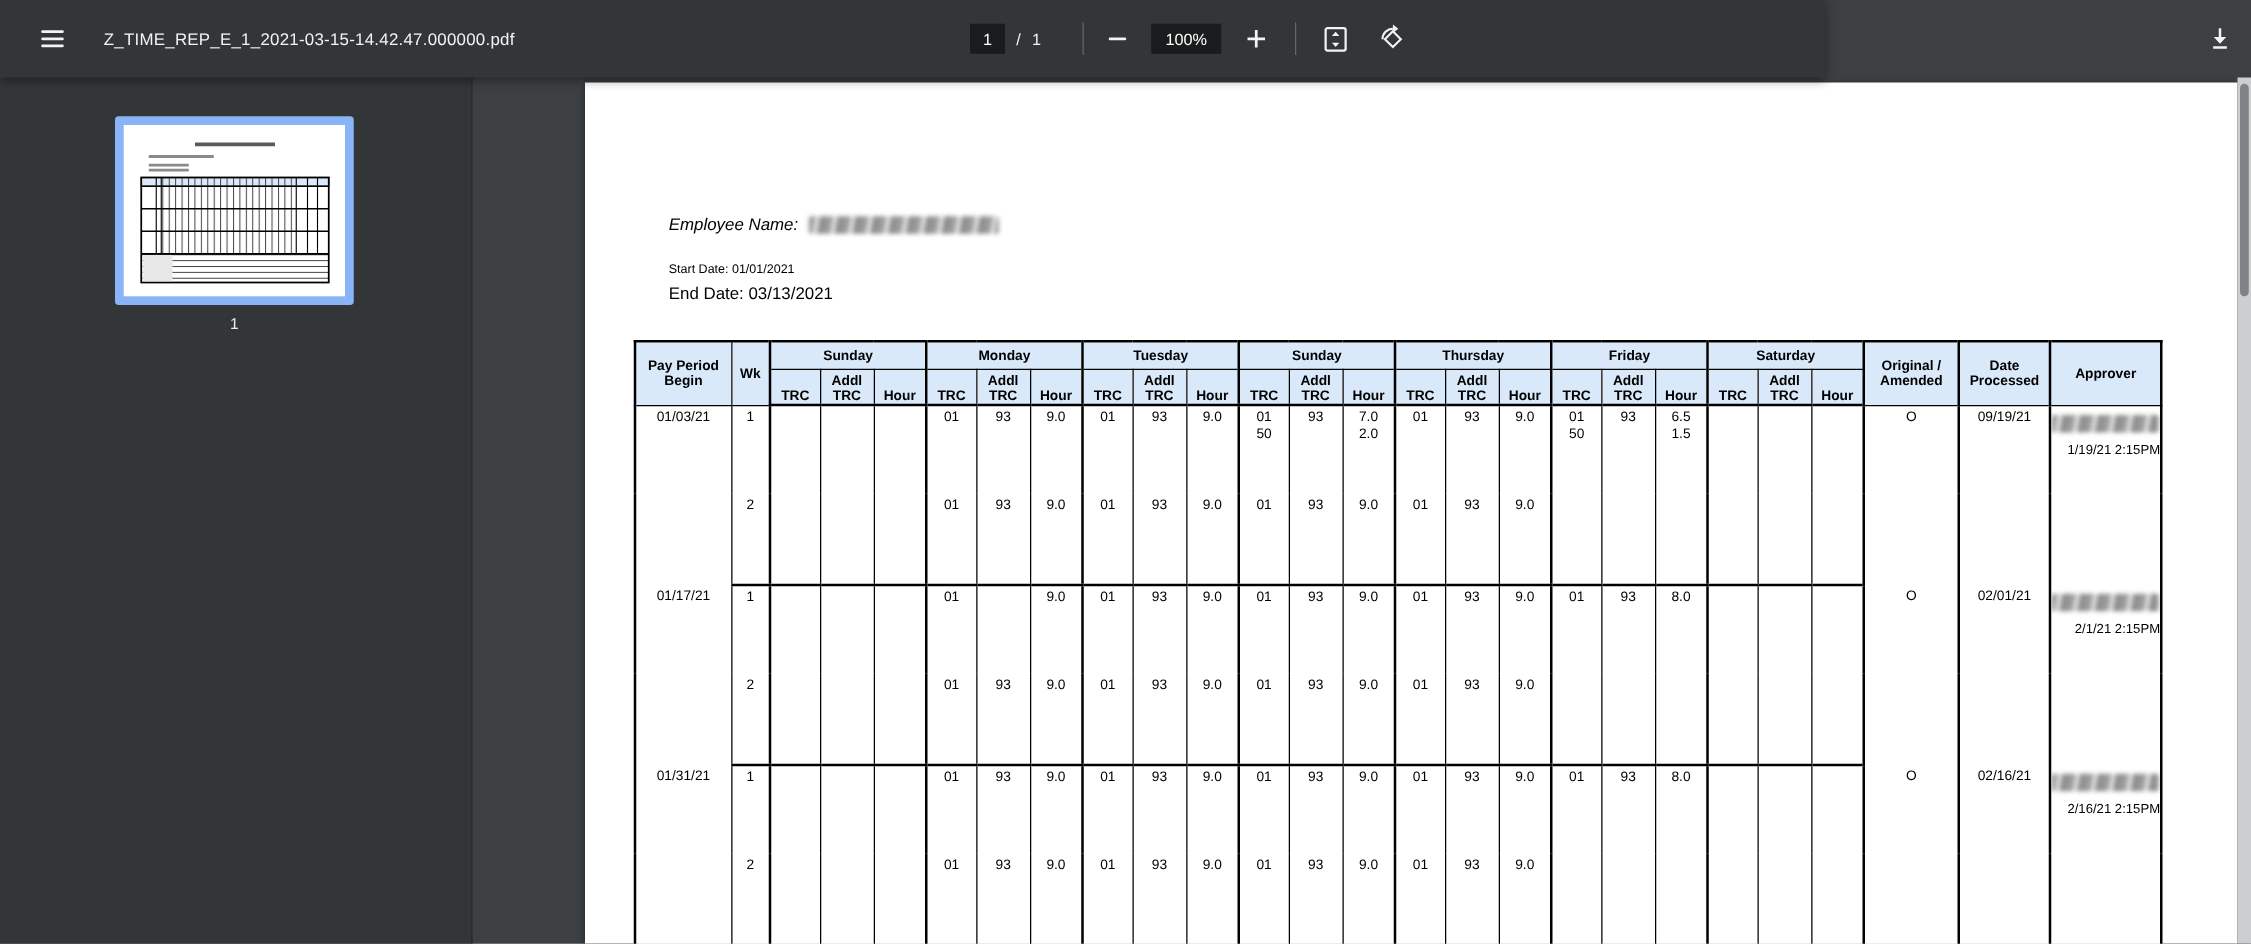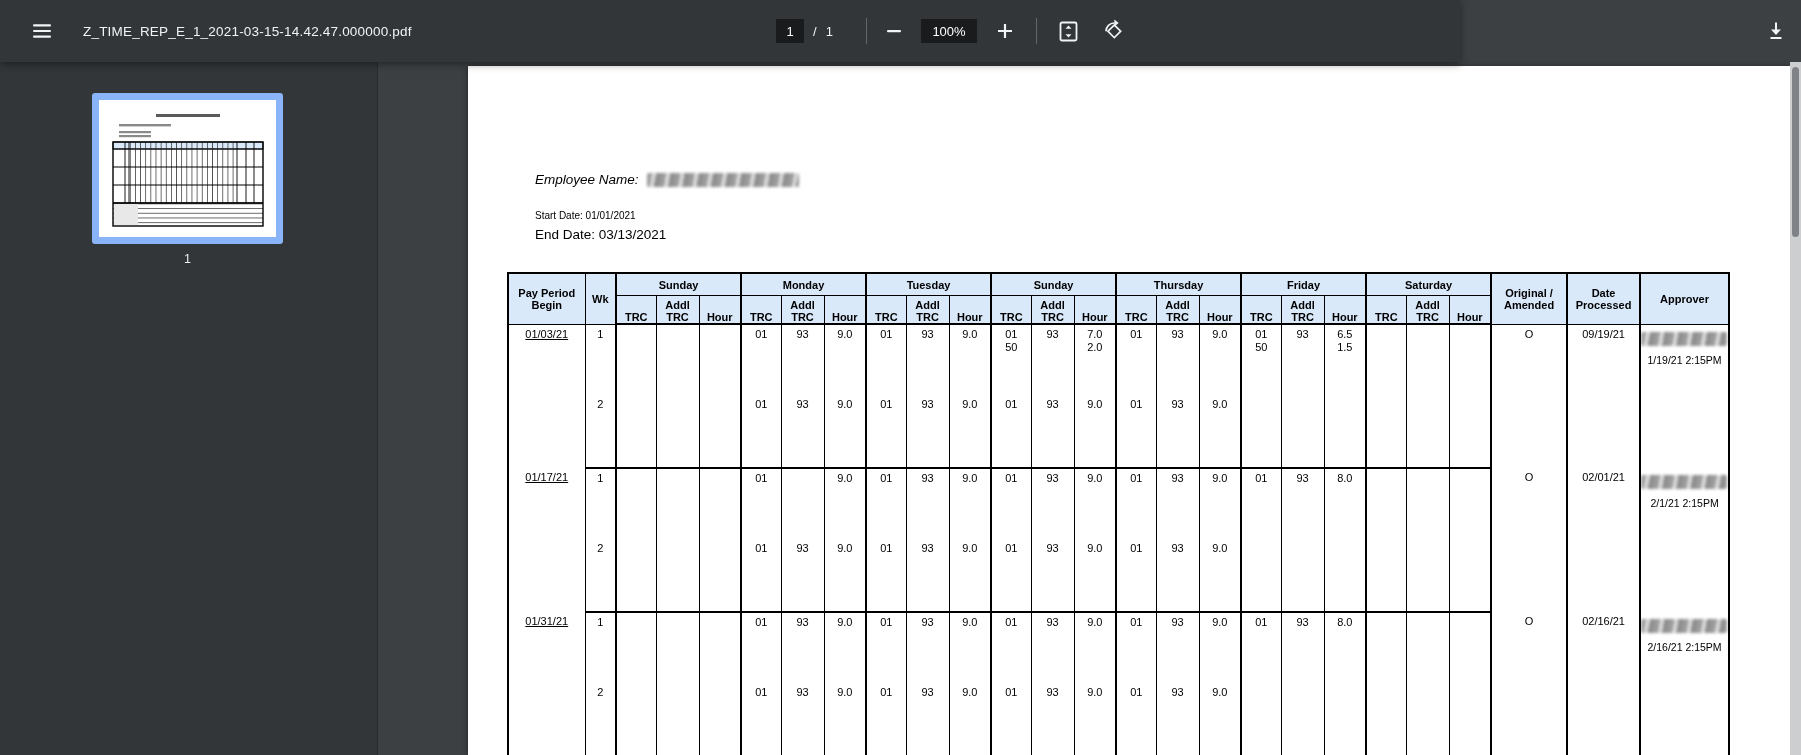--- a/index.html
+++ b/index.html
@@ -61,26 +61,26 @@
   tr.dayrow th{height:21px;vertical-align:middle;border-bottom:1px solid #000;line-height:12px;}
   tr.subrow th{height:27px;vertical-align:bottom;border-bottom:2.5px solid #000;padding-bottom:2px;line-height:12px;}
   th.hb{border-bottom:2.5px solid #000;margin-left:12px;}
   .thL{border-left-width:2.5px !important;}
   #timesheet tbody td{vertical-align:top;text-align:center;padding-top:3px;line-height:12.5px;}
   tr.wk1{height:71px;} tr.wk2{height:73px;}
   tr.wk1 td{border-bottom:0;}
   tr.wk2 td{border-top:0;border-bottom:2.5px solid #000;}
   #timesheet tbody tr:last-child{height:80px;}
   td.bb{border-bottom:2.5px solid #000;}
-  td.pp{text-align:right;padding-right:4px;text-decoration:underline;}
+  td.pp{text-align:right;padding-right:4px;}
   td.wkcell{text-align:right;padding-right:3px;}
   td.datec{text-align:right;padding-right:3px;}
   td.apprc{padding-left:3px;padding-right:3px;}
   .appr-blob{margin:4px 1px 0 auto;width:86px;height:14px;}
-  .appr-time{font-size:10.5px;margin-top:8px;white-space:nowrap;}
+  .appr-time{font-size:10.5px;text-align:right;margin-top:8px;white-space:nowrap;}
   
   .scrollbar{position:absolute;right:0;top:62px;width:11px;height:693px;background:#ccced0;}
   .scroll-thumb{position:absolute;left:2px;top:5px;width:7px;height:170px;background:#7f8наз387;background:#7f8387;border-radius:4px;cursor:pointer;}
 </style>
 </head>
 <body>
 
 <header class="toolbar">
   <button class="tb-abs menu-btn">
     <svg class="tbicon" width="24" height="24" viewBox="0 0 24 24">

